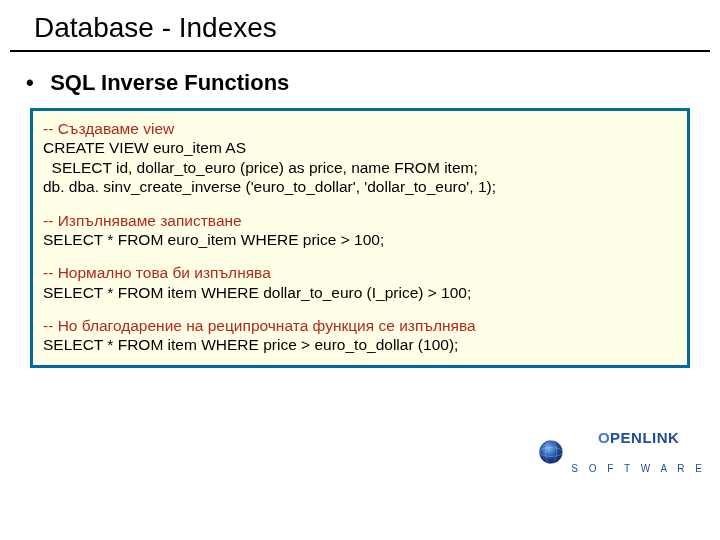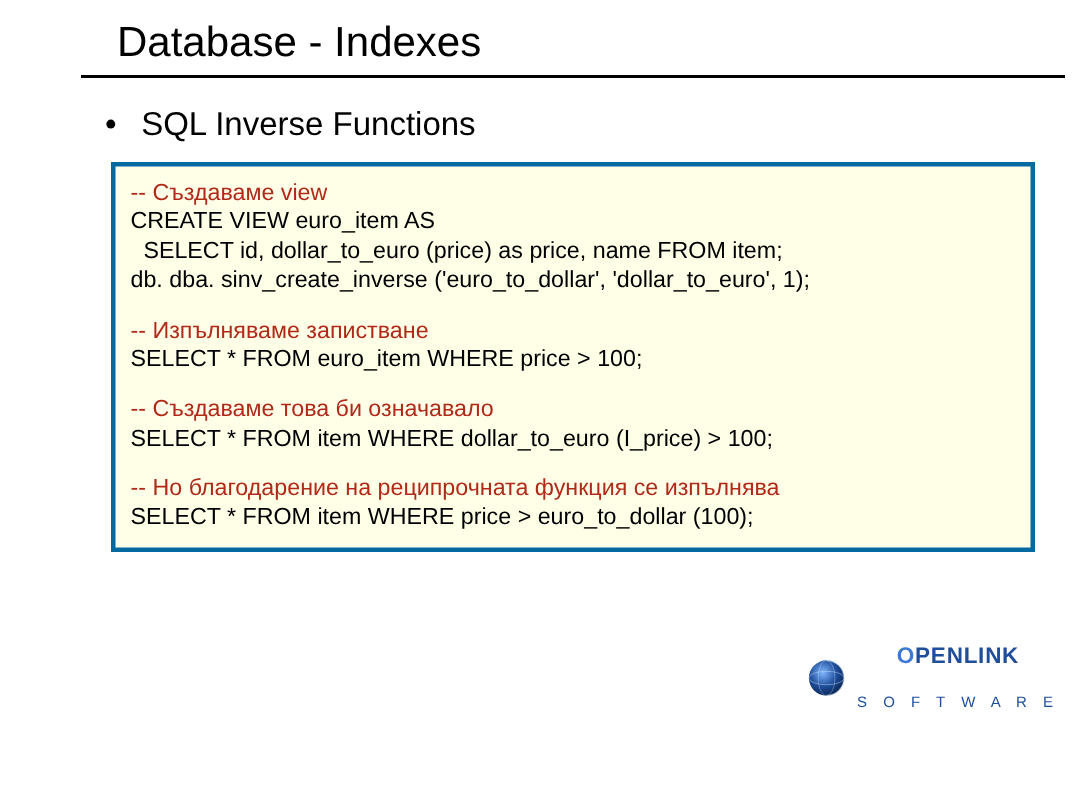--- a/index.html
+++ b/index.html
@@ -10,37 +10,36 @@
     background: #fff;
     font-family: Arial, Helvetica, sans-serif;
     overflow: hidden;
     position: relative;
   }
   .slide {
     width: 720px;
     height: 484px;
     position: relative;
     box-sizing: border-box;
-    padding-left: 44px;
   }
   .title {
     font-size: 28px;
     font-weight: 400;
     color: #000;
     padding: 12px 0 6px 34px;
   }
   .title-rule {
     border: none;
     border-top: 2px solid #000;
     margin: 0 10px 0 10px;
   }
   .subtitle-row {
     padding: 18px 0 8px 26px;
     font-size: 22px;
-    font-weight: 400;
+    font-weight: 700;
     color: #000;
   }
   .bullet {
     display: inline-block;
     width: 18px;
   }
   .code-box {
     margin: 4px 30px 0 30px;
     border: 3px solid #0369a1;
     background: #ffffe8;
@@ -103,21 +102,21 @@
     <p>&nbsp;&nbsp;SELECT id, dollar_to_euro (price) as price, name FROM item;</p>
     <p>db. dba. sinv_create_inverse ('euro_to_dollar', 'dollar_to_euro', 1);</p>
 
     <div class="gap"></div>
 
     <p class="comment">-- Изпълняваме запистване</p>
     <p>SELECT * FROM euro_item WHERE price &gt; 100;</p>
 
     <div class="gap"></div>
 
-    <p class="comment">-- Създаваме това би означавало</p>
+    <p class="comment">-- Нормално това би изпълнява</p>
     <p>SELECT * FROM item WHERE dollar_to_euro (I_price) &gt; 100;</p>
 
     <div class="gap"></div>
 
     <p class="comment">-- Но благодарение на реципрочната функция се изпълнява</p>
     <p>SELECT * FROM item WHERE price &gt; euro_to_dollar (100);</p>
   </div>
 
   <div class="footer">
     <svg width="28" height="28" viewBox="0 0 100 100">

